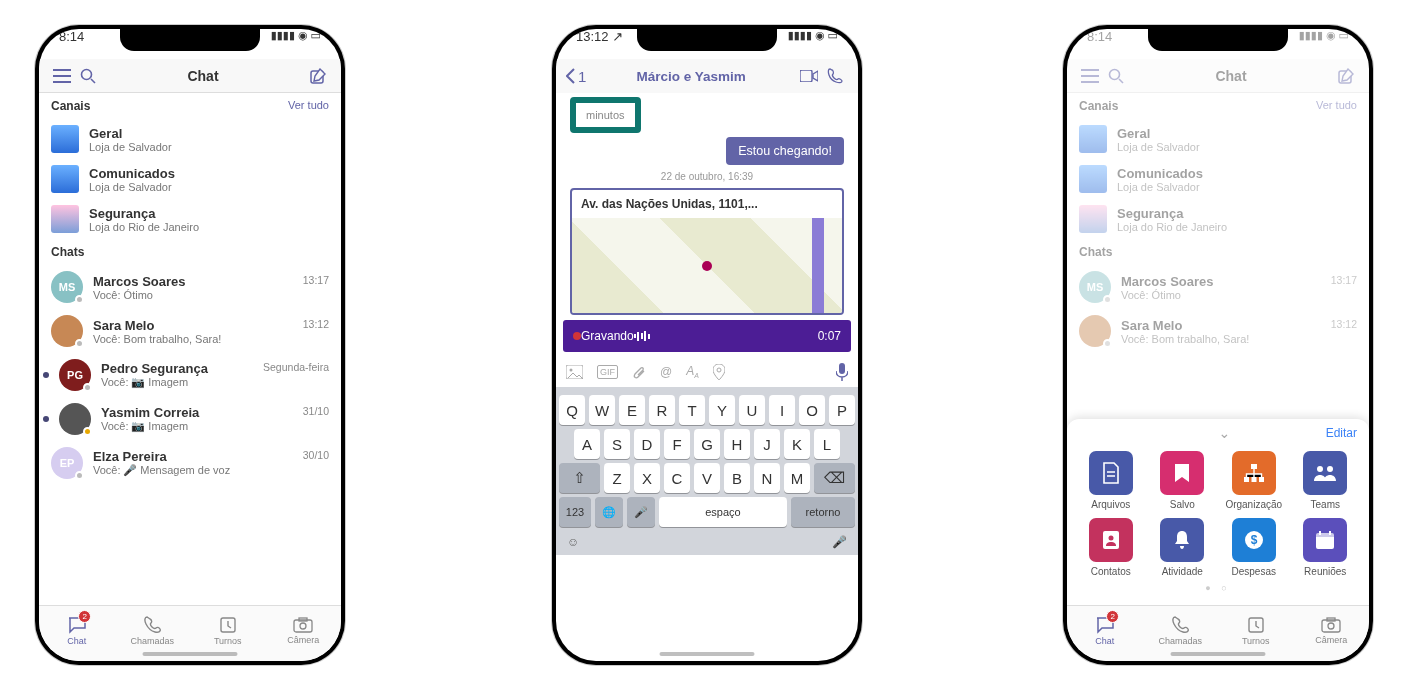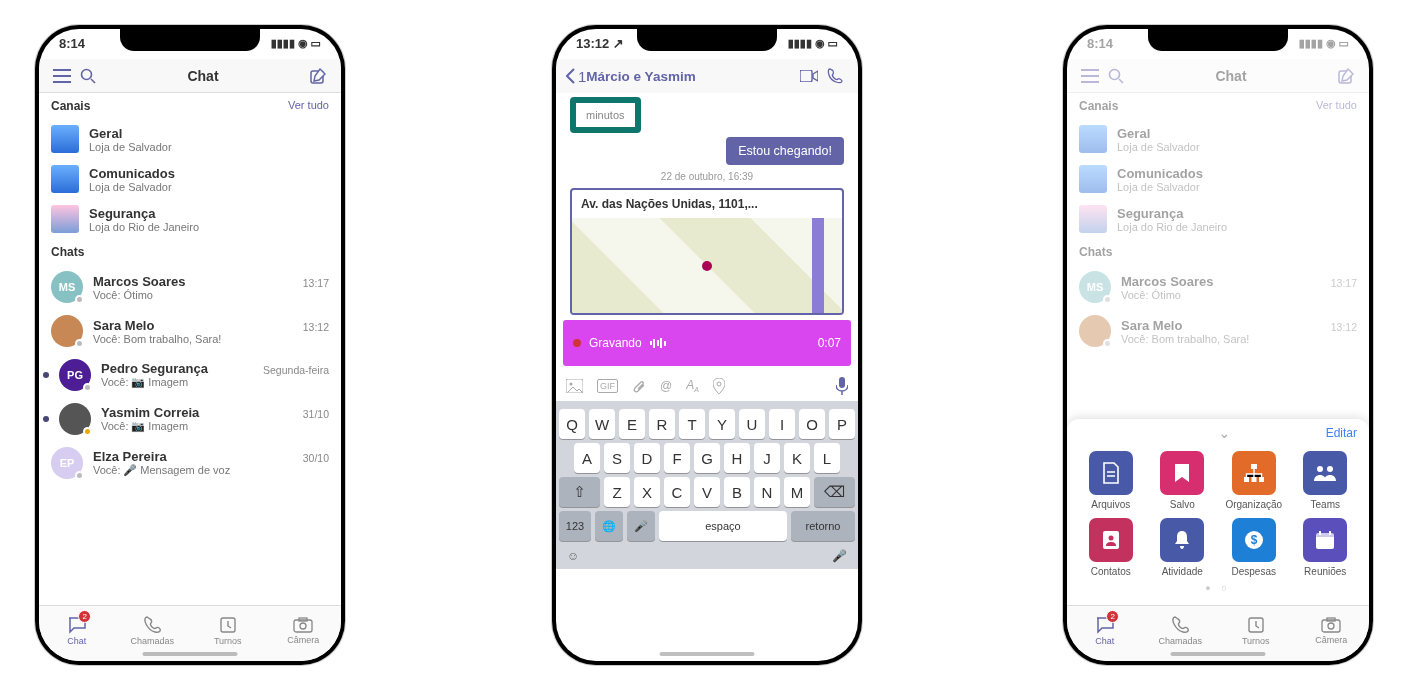--- a/index.html
+++ b/index.html
@@ -37,23 +37,23 @@
   top: 0; left: 50%;
   transform: translateX(-50%);
   width: 140px; height: 22px;
   background: #000;
   border-radius: 0 0 14px 14px;
   z-index: 10;
 }
 .statusbar {
   height: 30px;
   display: flex;
-  align-items: center;
+  align-items: flex-start;
   padding: 0 20px 2px;
-  font-weight: 700;
+  font-weight: 400;
 }
 .statusbar .time { font-size: 13px; }
 .statusbar .right { margin-left: auto; display: flex; gap: 3px; align-items: center; font-size: 11px; }
 .header {
   height: 34px;
   display: flex;
   align-items: center;
   padding: 0 10px;
   border-bottom: 1px solid #ddd;
   background: #f8f8f8;
@@ -86,49 +86,49 @@
   color: #fff; font-weight: 600; font-size: 11px;
   position: relative;
   flex-shrink: 0;
 }
 .chat-avatar .presence {
   position:absolute; right:-1px; bottom:-1px; width:9px;height:9px;border-radius:50%;background:#bbb;border:2px solid #fff;
 }
 .chat-avatar .presence.warn { background:#e8a800; }
 .chat-row .dot { width:6px;height:6px;border-radius:50%;background:#464775;margin-left:-8px; }
 .chat-info { flex: 1; }
-.chat-info .top { display: flex; justify-content: space-between; align-items: flex-end; }
+.chat-info .top { display: flex; justify-content: space-between; }
 .chat-info .name { font-weight: 600; font-size: 13px; }
 .chat-info .time { font-size: 10.5px; color: #888; }
 .chat-info .preview { font-size: 11px; color: #777; display:flex;align-items:center;gap:3px;}
 .tabbar {
   position: absolute; bottom: 0; left: 0; right: 0;
   height: 56px;
   border-top: 1px solid #ddd;
   display: flex;
   background: #fafafa;
   padding-bottom: 6px;
 }
 .tabbar .tab { flex: 1; display:flex; flex-direction:column; align-items:center; justify-content:center; font-size:9px; color:#888; gap:2px; position:relative;}
 .tabbar .tab.active { color:#6264a7; }
 .tabbar .badge { position:absolute; top:4px; left:52%; width:13px;height:13px;border-radius:50%;background:#d13438;color:#fff;font-size:8px;display:flex;align-items:center;justify-content:center;border:1.5px solid #fff;}
 .homebar { position:absolute; bottom:5px; left:50%; transform:translateX(-50%); width:95px; height:4px; background:#000; border-radius:3px; opacity:.25;}
 
 .chat-header { height:34px; display:flex; align-items:center; padding:0 10px; color:#6264a7; background:#f8f8f8; }
 .chat-header .back { display:flex; align-items:center; font-size:15px; gap:2px;}
-.chat-header .title { flex:1; text-align:left; font-weight:600; font-size:13.5px; }
+.chat-header .title { flex:1; text-align:center; font-weight:600; font-size:13.5px; }
 .bubble-prev { margin:4px 14px; padding:6px 10px; border:6px solid #0f766e; border-radius:4px; font-size:11px; color:#888; width:fit-content; background:#fff;}
 .bubble-sent { margin:4px 14px 4px auto; background:#6264a7; color:#fff; padding:7px 12px; border-radius:4px; width:fit-content; font-size:12.5px;}
 .ts-center { text-align:center; font-size:10px; color:#999; margin:6px 0;}
 .map-card { margin:4px 14px; border:2px solid #6264a7; border-radius:4px; overflow:hidden; background:#fff;}
 .map-card .addr { padding:7px 9px; font-size:12px; font-weight:600;}
 .map-card .map-img { height:95px; background:linear-gradient(45deg,#e8ead0 25%,#f5f6ec 25%,#f5f6ec 50%,#e8ead0 50%,#e8ead0 75%,#f5f6ec 75%); position:relative;}
 .map-card .map-img .road { position:absolute; right:18px; top:0; width:12px; height:100%; background:#8b7cd6;}
 .map-card .map-img .pin { position:absolute; left:48%; top:45%; width:10px;height:10px;border-radius:50%;background:#a05;}
-.recording-bar { margin:5px 7px; background:#d946ef; color:#fff; border-radius:3px; display:flex; align-items:center; padding:16px 10px; font-size:12px; gap:8px;}
+.recording-bar { margin:5px 7px; background:#4c1d95; color:#fff; border-radius:3px; display:flex; align-items:center; padding:9px 10px; font-size:12px; }
 .recording-bar .rec-dot { width:8px;height:8px;border-radius:50%;background:#d13438;}
 .recording-bar .wave {display:flex;gap:1.5px;align-items:center;} .wave span{width:2px;background:#fff;display:block;}
 .recording-bar .dur { margin-left:auto; }
 .compose-icons { display:flex; padding:6px 10px; gap:14px; color:#aaa; align-items:center;}
 .compose-icons .mic { margin-left:auto; color:#6264a7;}
 .keyboard { background:#d2d5db; padding:4px 3px 6px; }
 .krow { display:flex; gap:4px; margin:4px 0; justify-content:center;}
 .key { background:#fff; border-radius:4px; height:30px; flex:1; display:flex;align-items:center;justify-content:center; font-size:15px; box-shadow:0 1px 0 rgba(0,0,0,.3); max-width:26px;}
 .key.wide { max-width:none; flex:1.4; background:#adb3bd;}
 .key.space { max-width:none; flex:4;}
@@ -231,21 +231,21 @@
       <div class="chat-info">
             <div class="top">
               <span class="name">Sara Melo</span>
               <span class="time">13:12</span>
             </div>
       <div class="preview">Você: Bom trabalho, Sara!</div>
           </div>
         </div>
         <div class="chat-row">
           <span class="dot"></span>
-          <div class="chat-avatar" style="background:#4c1d95">PG<span class="presence "></span></div>
+          <div class="chat-avatar" style="background:#7f1d1d">PG<span class="presence "></span></div>
       <div class="chat-info">
             <div class="top">
               <span class="name">Pedro Segurança</span>
               <span class="time">Segunda-feira</span>
             </div>
       <div class="preview">Você: 📷 Imagem</div>
           </div>
         </div>
         <div class="chat-row">
           <span class="dot"></span>

